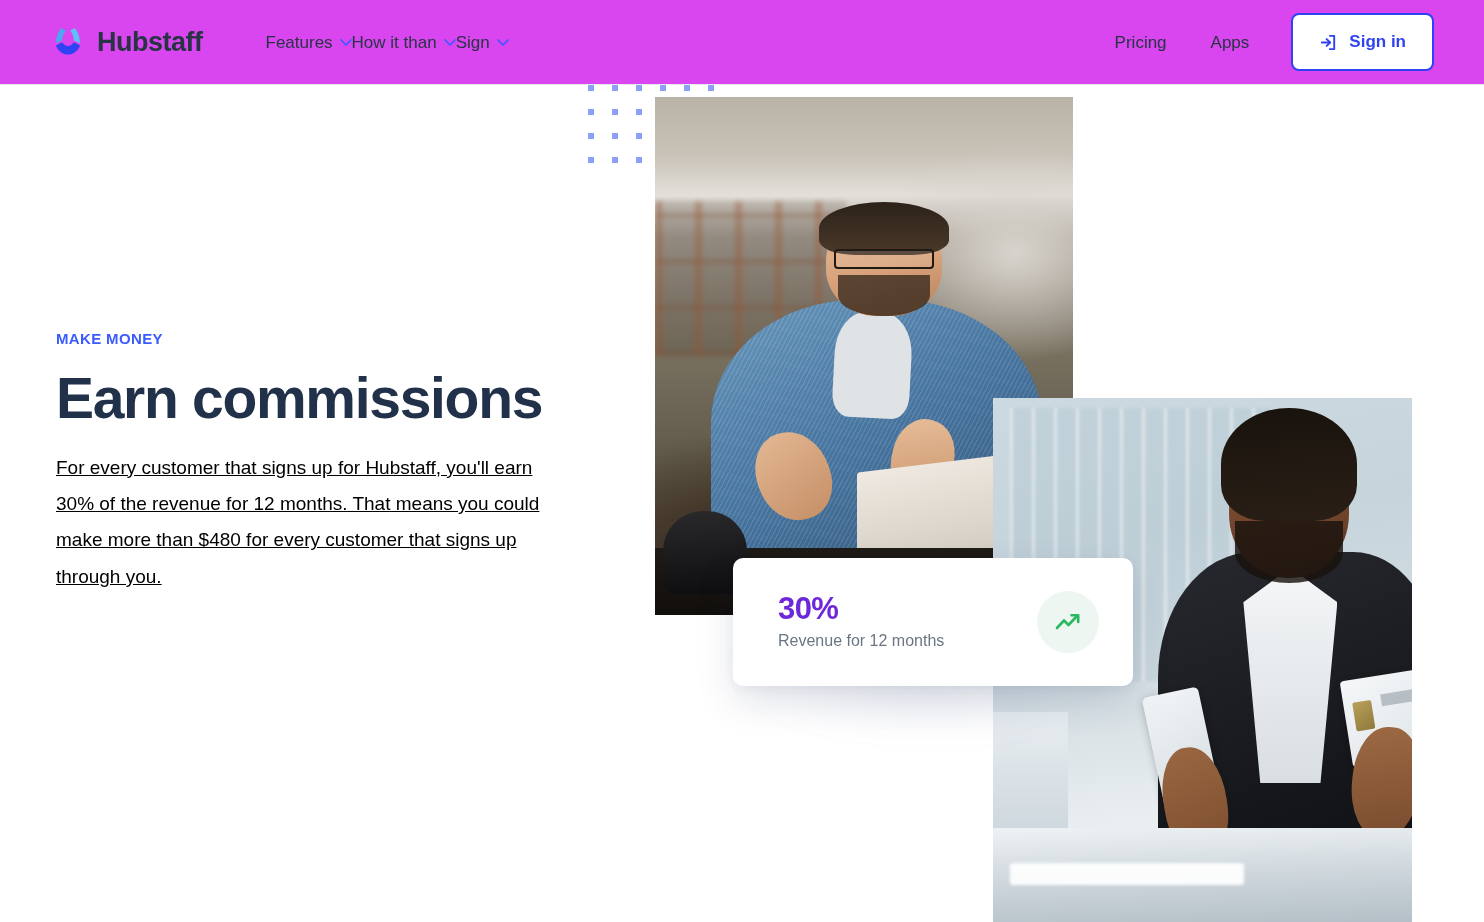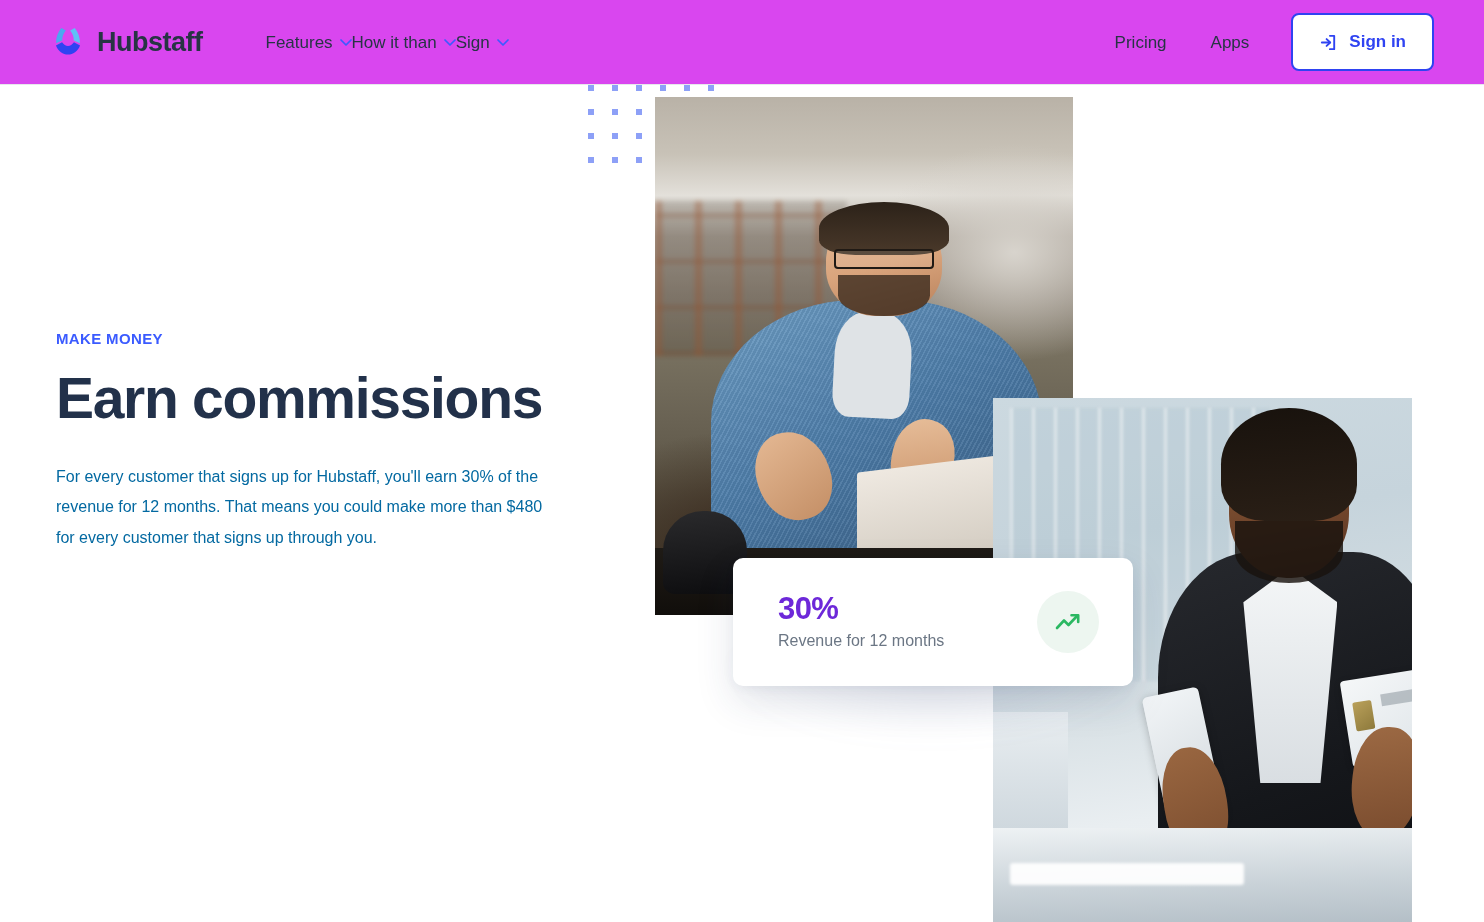--- a/index.html
+++ b/index.html
@@ -144,27 +144,28 @@
     text-transform: uppercase;
     margin-bottom: 20px;
     line-height: 1.2;
   }
   .hero-title {
     font-size: 57px;
     font-weight: bold;
     color: #22314a;
     letter-spacing: -1.3px;
     line-height: 1.08;
-    margin-bottom: 32px;
+    margin-bottom: 20px;
   }
   .hero-body {
-    font-size: 16px;
+    font-size: 19px;
     line-height: 1.92;
-    color: #0369a1;
+    color: #000000;
     max-width: 505px;
+    text-decoration: underline;
   }
 
   
   .dot-grid {
     position: absolute;
     left: 588px;
     top: 85px;
     width: 160px;
     height: 92px;
     z-index: 1;

